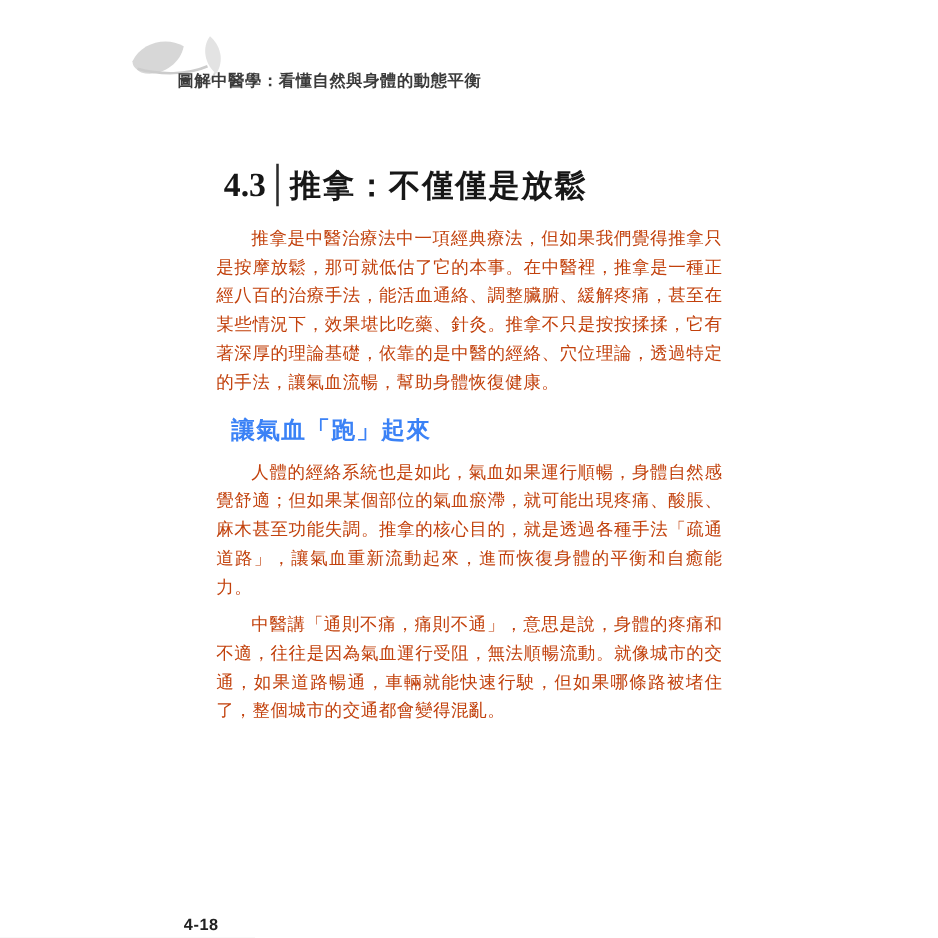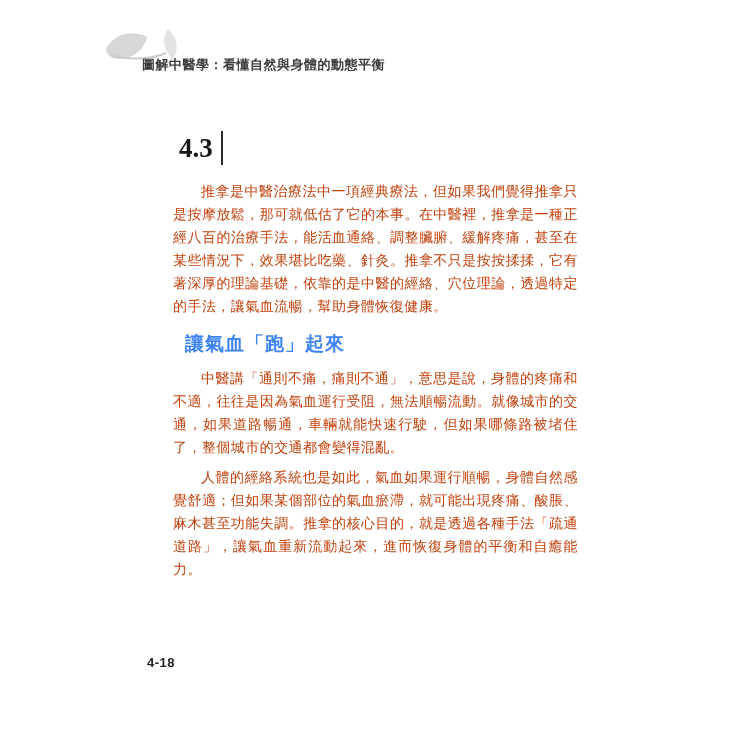--- a/index.html
+++ b/index.html
@@ -86,21 +86,21 @@
     font-weight: bold;
     font-size: 19px;
     color: #3b82f6;
     letter-spacing: 1px;
     margin: 13px 0 10px 12px;
   }
 
   .page-number {
     position: absolute;
     left: 147px;
-    top: 655px;
+    top: 732px;
     font-family: "Liberation Sans", "DejaVu Sans", sans-serif;
     font-weight: bold;
     font-size: 13px;
     color: #222222;
     letter-spacing: 0.5px;
   }
 </style>
 </head>
 <body>
 
@@ -113,28 +113,29 @@
     <path d="M72 34 C70 40, 64 43, 56 43" fill="none" stroke="#dadada" stroke-width="1.6"></path>
   </svg>
 
   <div class="book-title">圖解中醫學：看懂自然與身體的動態平衡</div>
 
   <div class="content">
 
     <div class="section-title">
       <span class="section-number">4.3</span>
       <span class="section-sep"></span>
+      <span class="section-name">推拿：不僅僅是放鬆</span>
     </div>
 
     <div class="body-text">
       <p>推拿是中醫治療法中一項經典療法，但如果我們覺得推拿只是按摩放鬆，那可就低估了它的本事。在中醫裡，推拿是一種正經八百的治療手法，能活血通絡、調整臟腑、緩解疼痛，甚至在某些情況下，效果堪比吃藥、針灸。推拿不只是按按揉揉，它有著深厚的理論基礎，依靠的是中醫的經絡、穴位理論，透過特定的手法，讓氣血流暢，幫助身體恢復健康。</p>
 
       <div class="subheading">讓氣血「跑」起來</div>
 
+      <p>人體的經絡系統也是如此，氣血如果運行順暢，身體自然感覺舒適；但如果某個部位的氣血瘀滯，就可能出現疼痛、酸脹、麻木甚至功能失調。推拿的核心目的，就是透過各種手法「疏通道路」，讓氣血重新流動起來，進而恢復身體的平衡和自癒能力。</p>
       <p>中醫講「通則不痛，痛則不通」，意思是說，身體的疼痛和不適，往往是因為氣血運行受阻，無法順暢流動。就像城市的交通，如果道路暢通，車輛就能快速行駛，但如果哪條路被堵住了，整個城市的交通都會變得混亂。</p>
-      <p>人體的經絡系統也是如此，氣血如果運行順暢，身體自然感覺舒適；但如果某個部位的氣血瘀滯，就可能出現疼痛、酸脹、麻木甚至功能失調。推拿的核心目的，就是透過各種手法「疏通道路」，讓氣血重新流動起來，進而恢復身體的平衡和自癒能力。</p>
     </div>
 
   </div>
 
   <div class="page-number">4-18</div>
 
 </div>
 
 </body></html>

